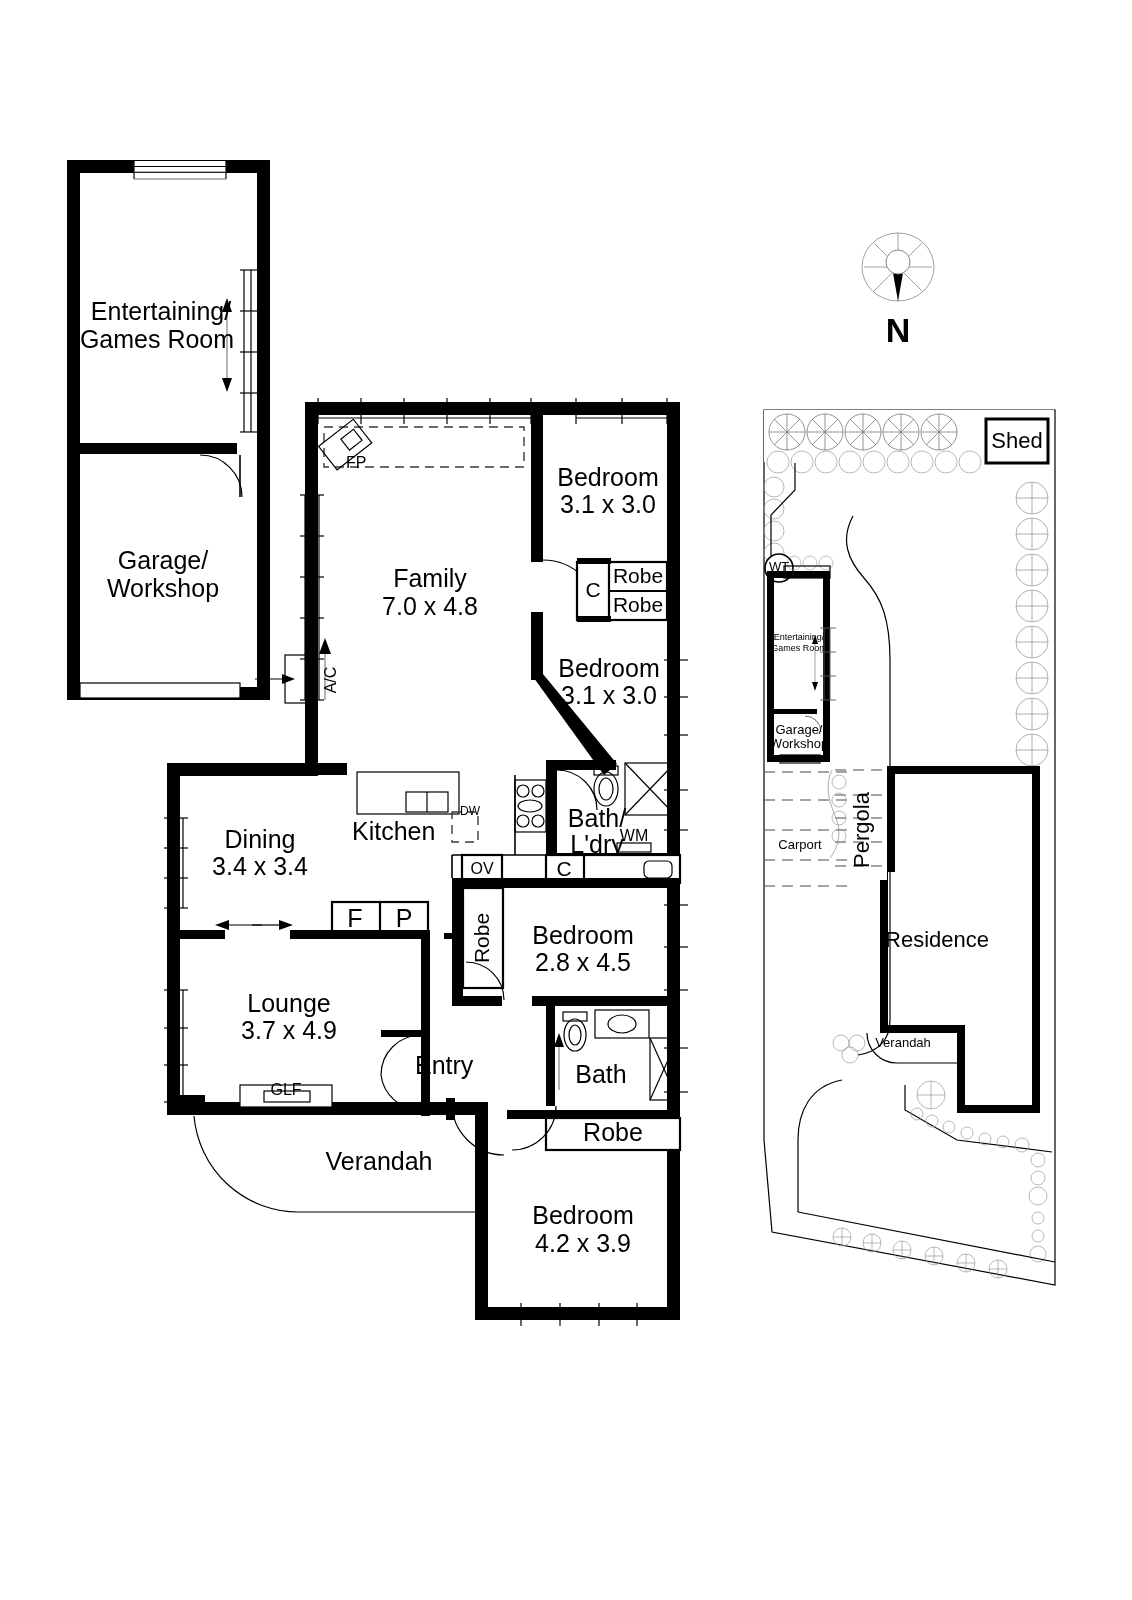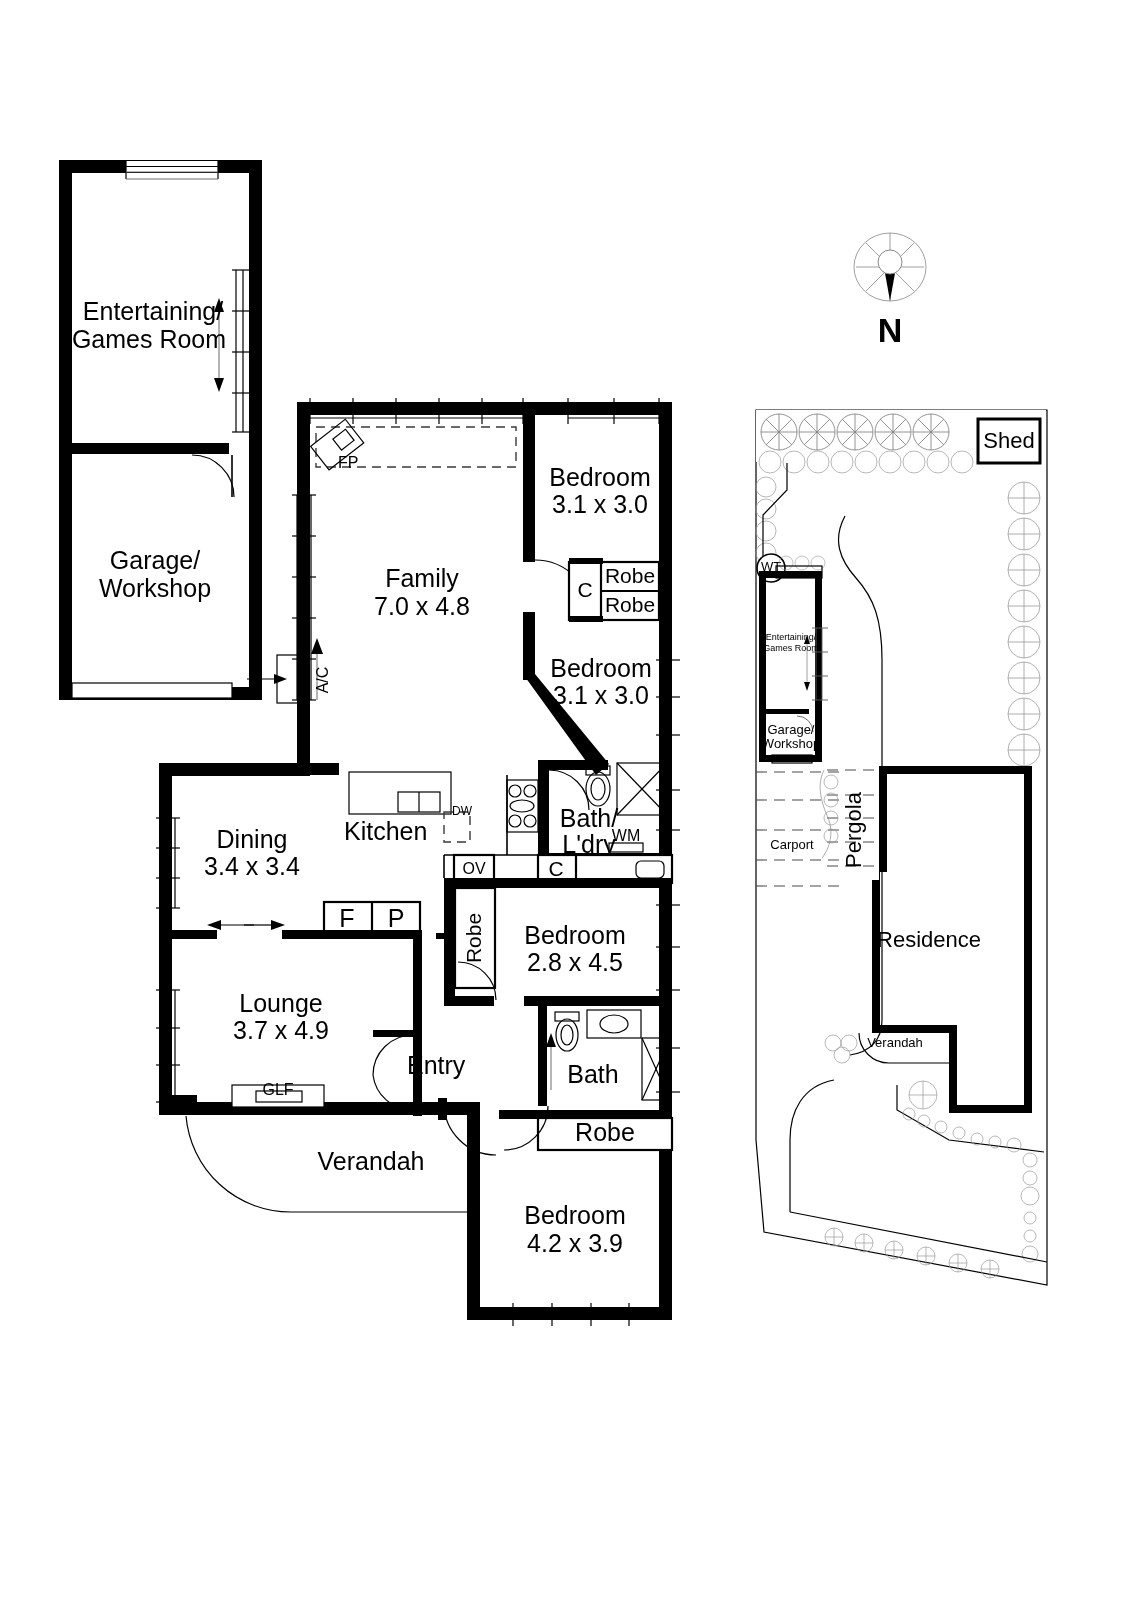--- a/index.html
+++ b/index.html
@@ -9,21 +9,21 @@
   }
   body {
     width: 1132px;
     height: 1600px;
     position: relative;
     font-family: "Liberation Sans", sans-serif;
     overflow: hidden;
   }
   #plan-root {
     position: absolute;
-    left: 4px; top: 0;
+    left: 12px; top: 0;
     width: 968px;
     height: 1600px;
   }
   svg.floorplan {
     display: block;
     width: 1132px;
     height: 1600px;
   }
   .wall        { fill: #000000; stroke: none; }
   .wall-thin   { fill: none; stroke: #000000; stroke-width: 2.2; }

